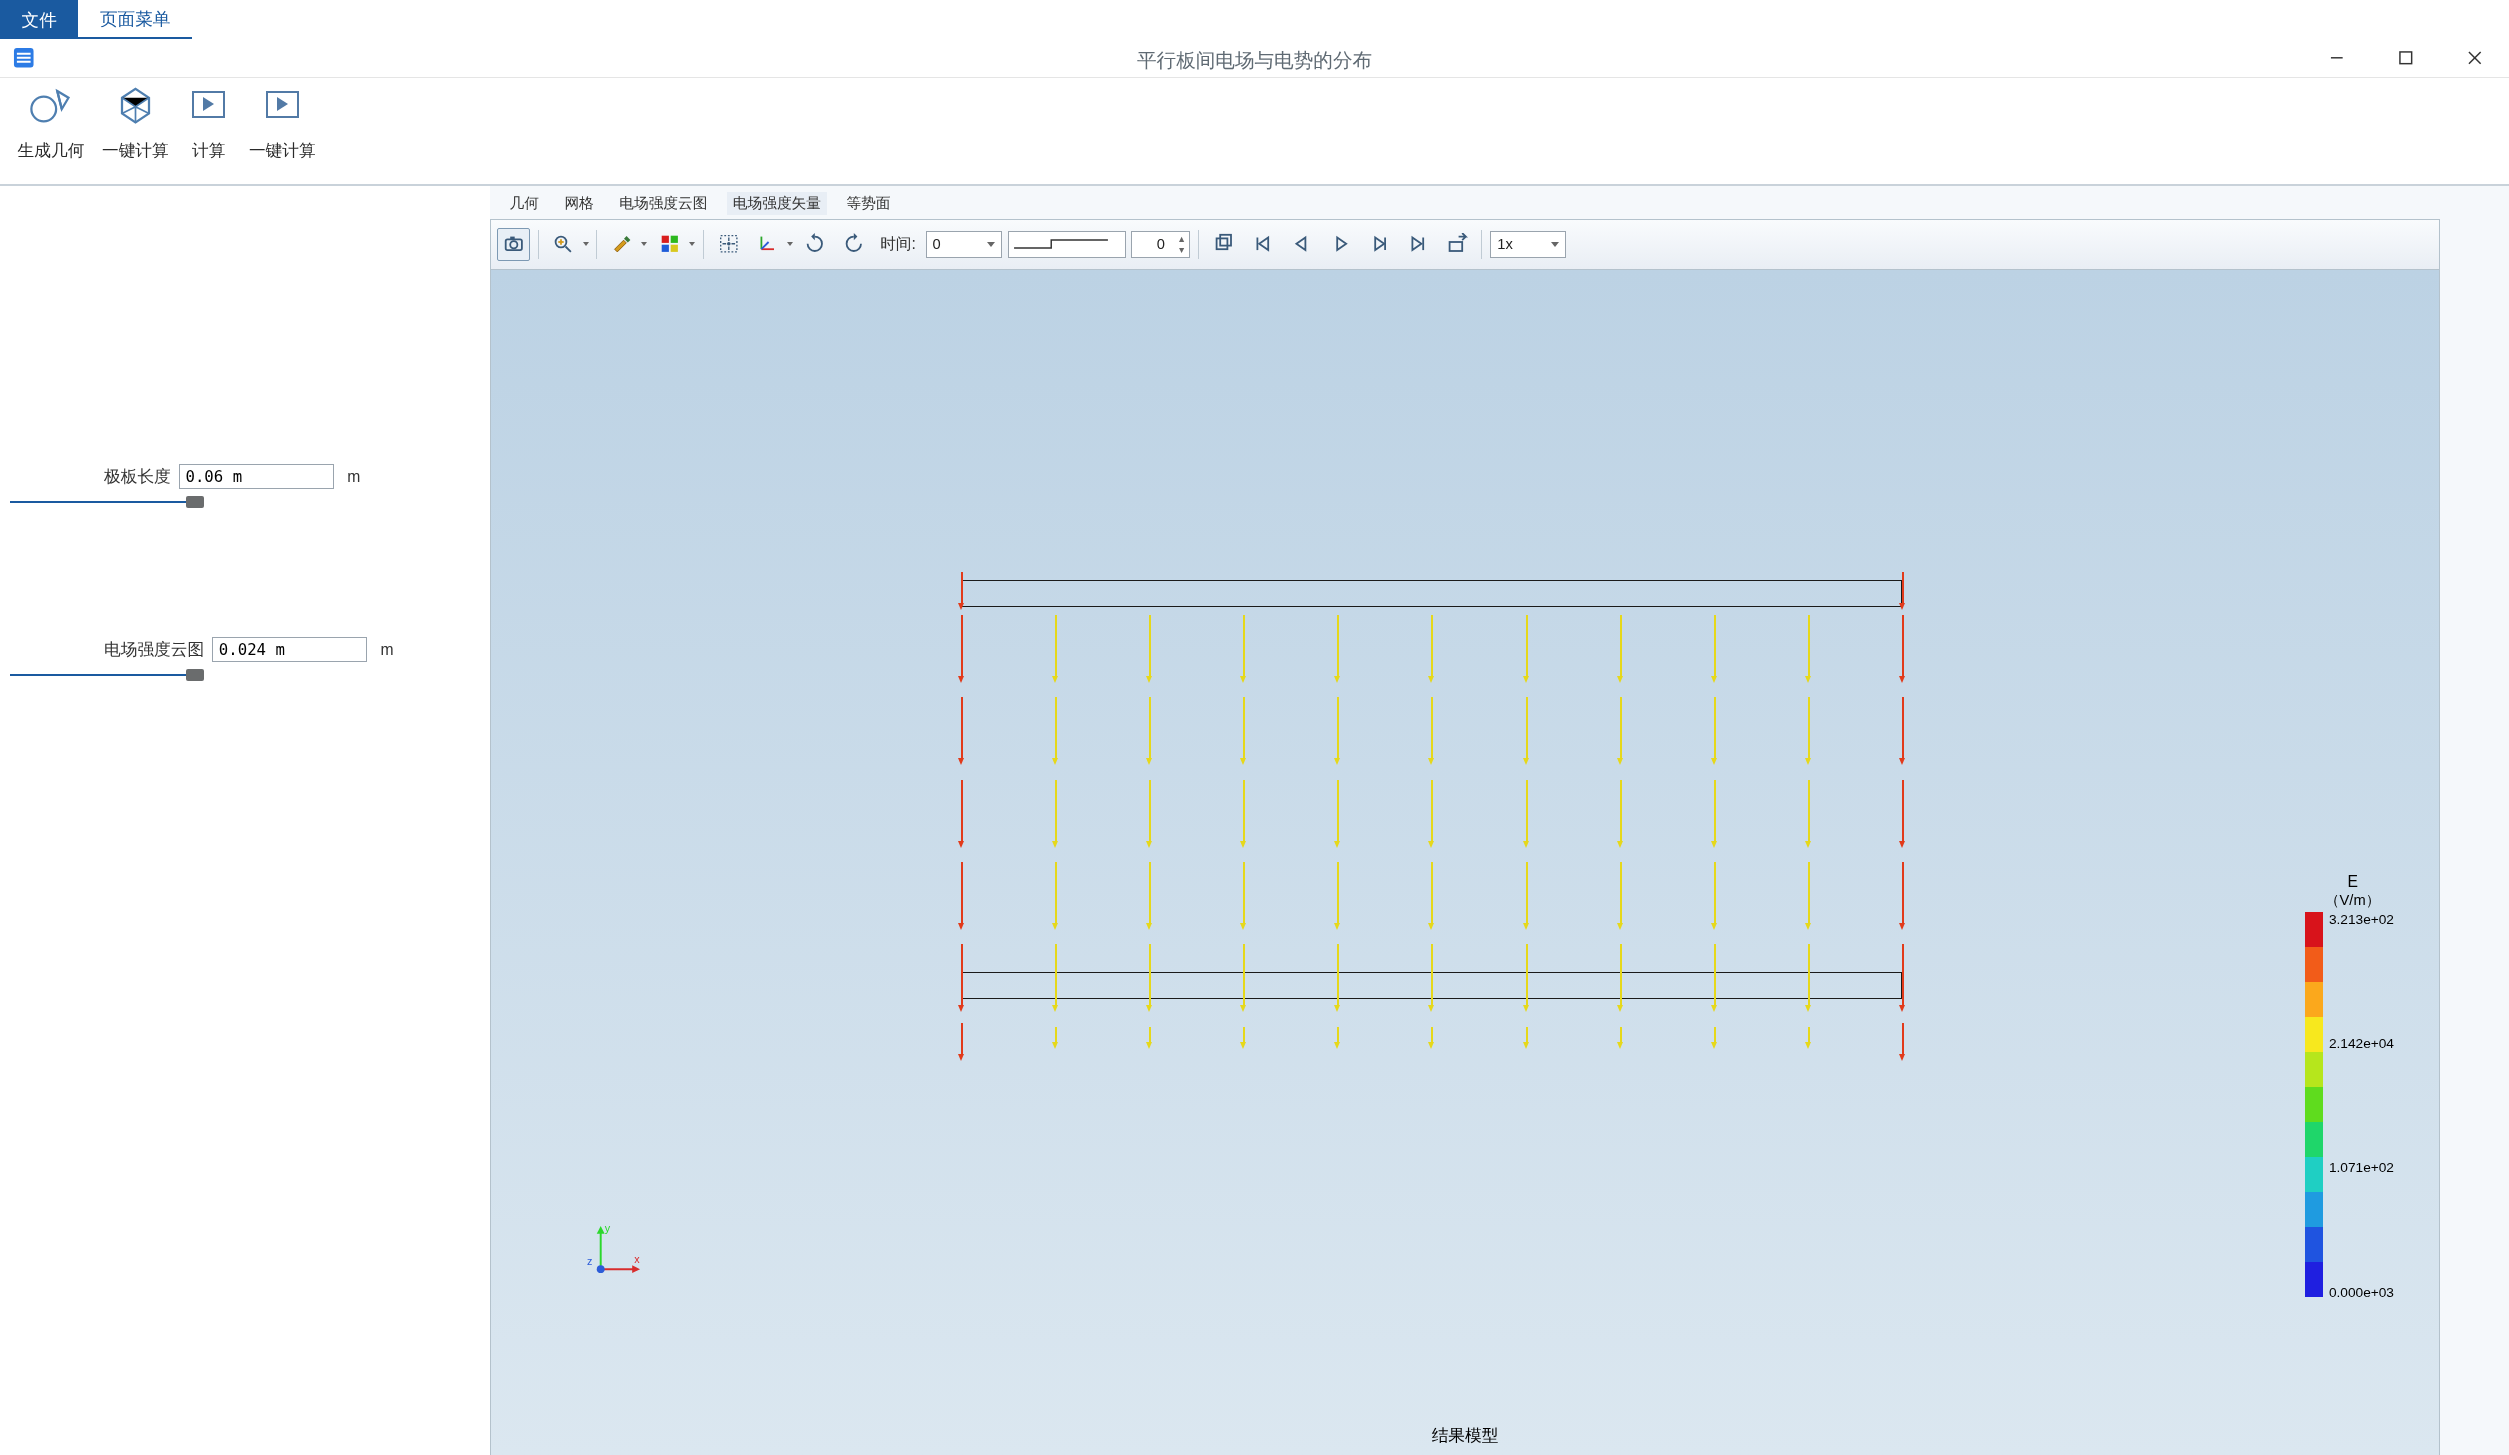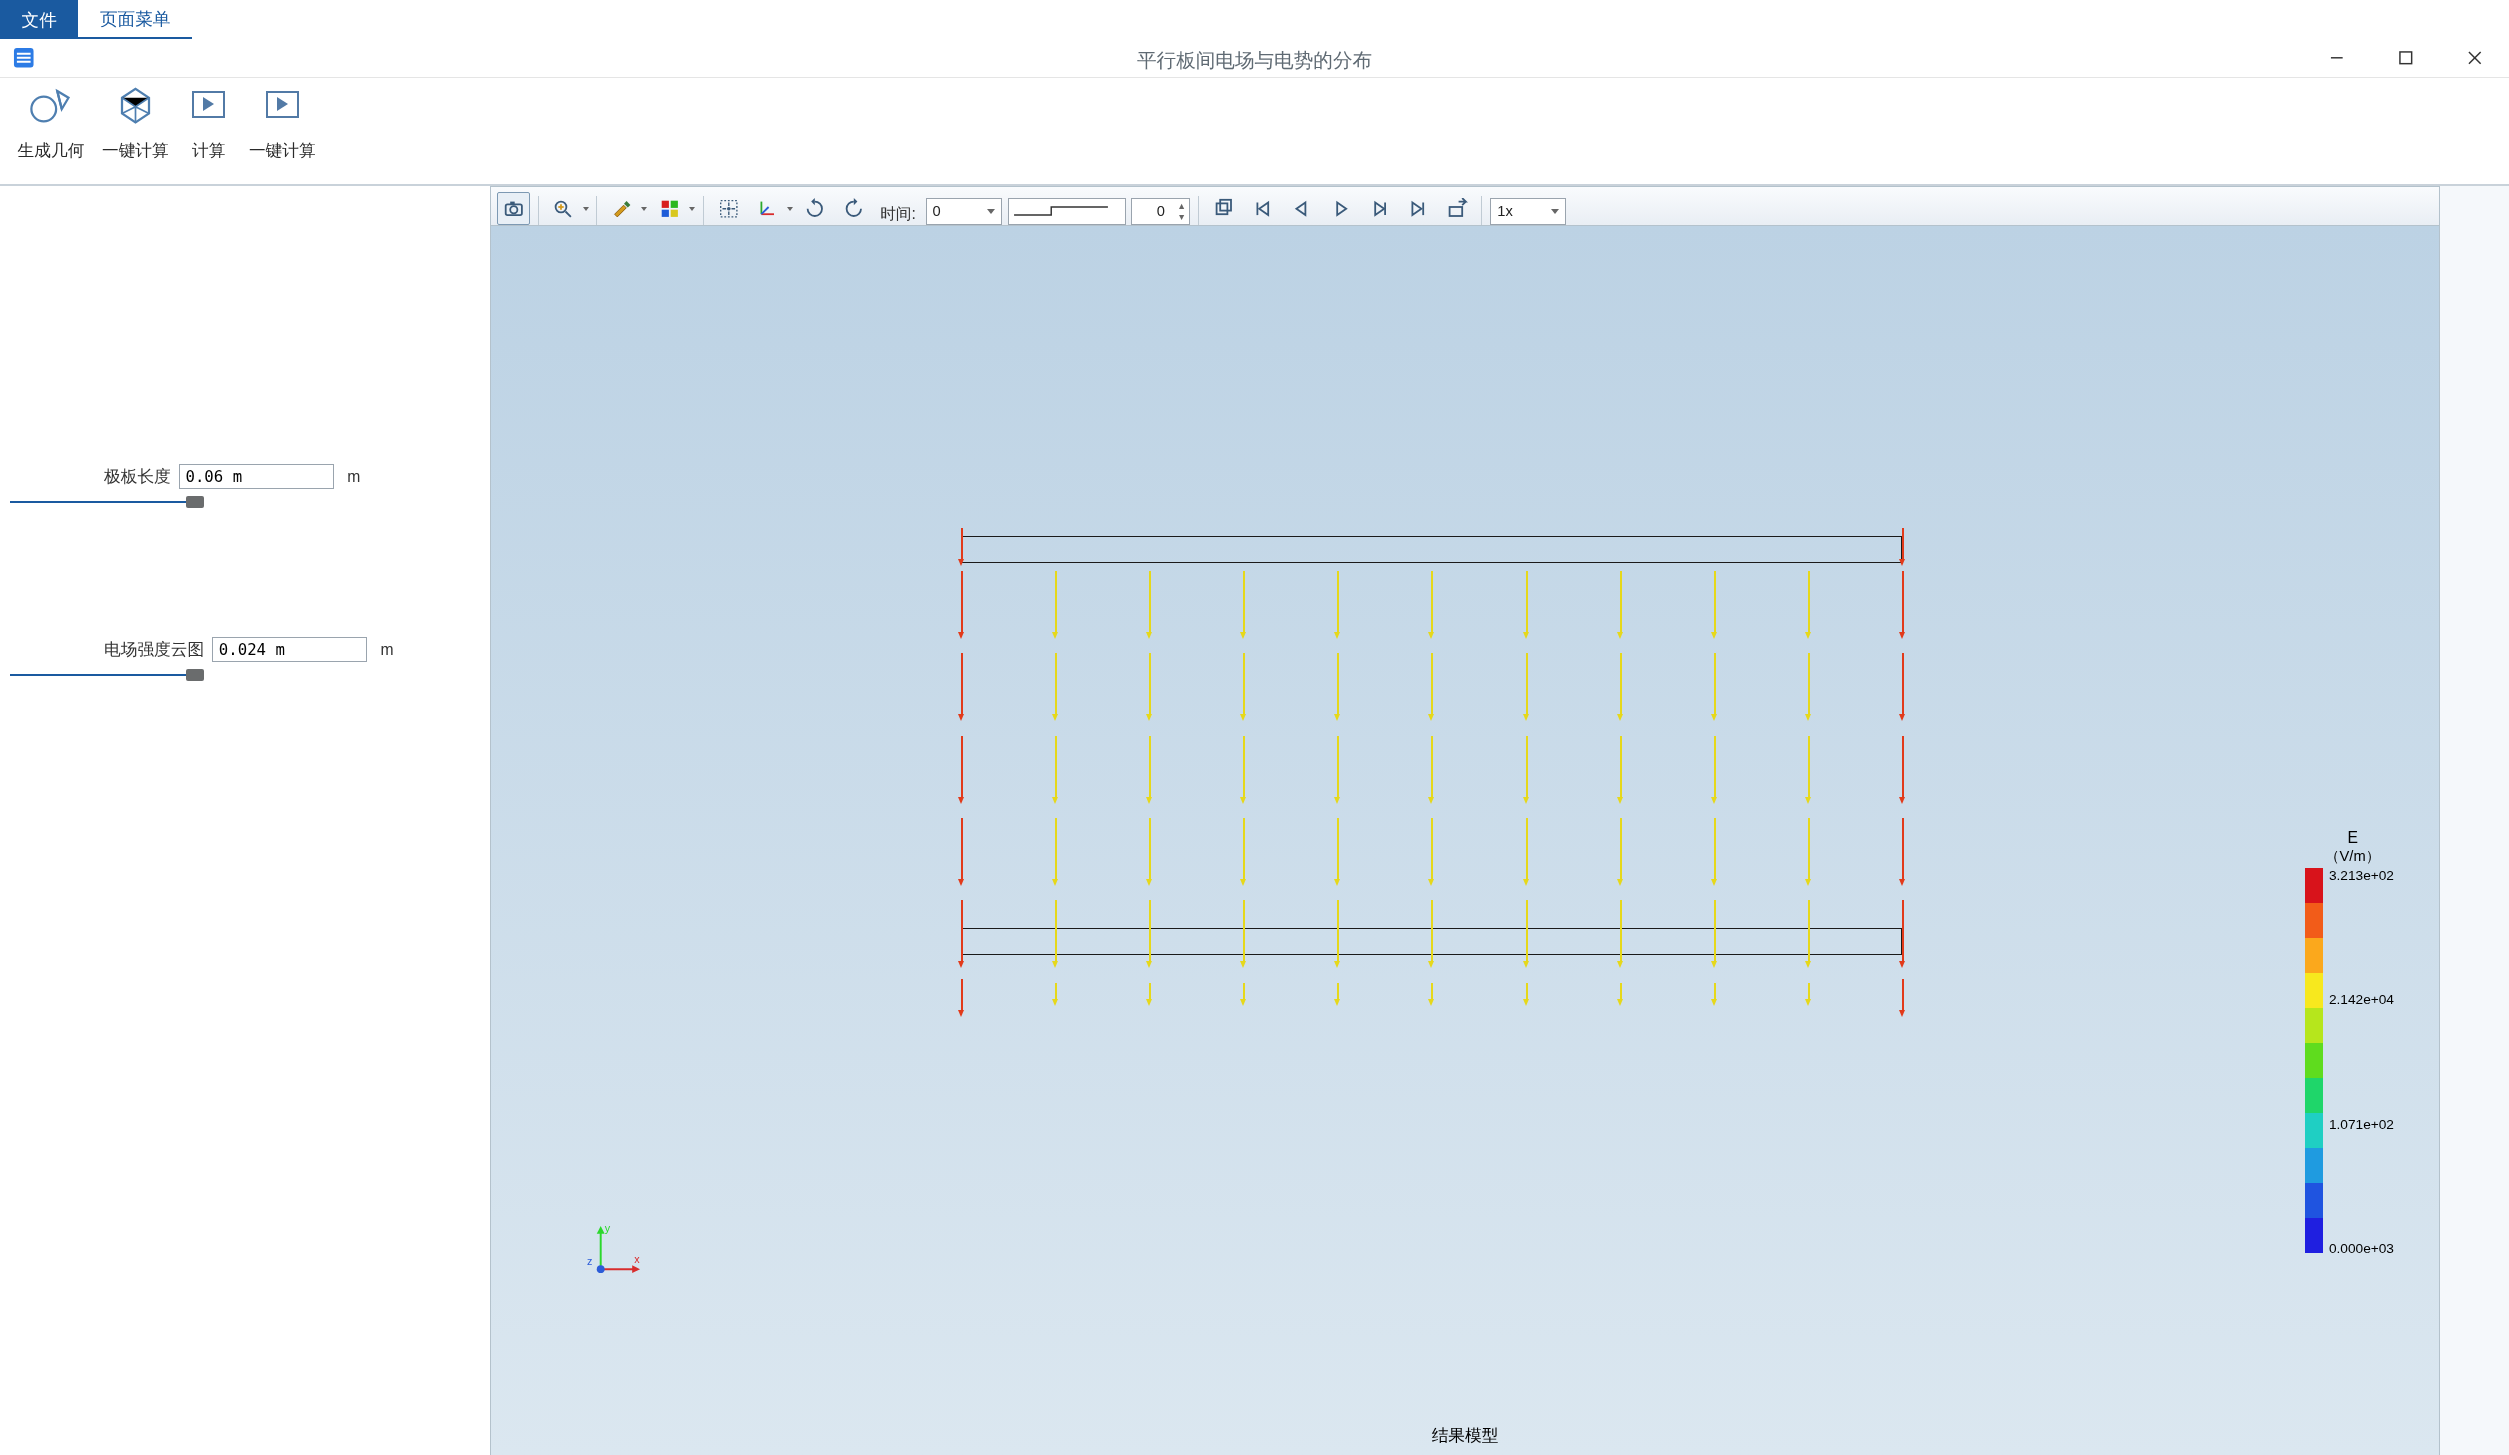--- a/index.html
+++ b/index.html
@@ -39,21 +39,21 @@
 .param-slider { margin-top: 5.9px; position: relative; height: 13.7px; width: 294px; margin-left: -94px; }
 .param-slider .track { position: absolute; top: 5.9px; left: 0; right: 0; height: 2px; background: transparent; }
 .param-slider .track .fill { position: absolute; left: 0; top: 0; height: 2px; background: #1a5aa0; }
 .param-slider .thumb { position: absolute; width: 17.6px; height: 11.8px; top: 1px; background: #6a6c6d; border-radius: 2px; }
 
 
 #canvas-panel { flex: 1; display: flex; flex-direction: column; padding: 0 69px 0 0; }
 #view-tabs { display: flex; gap: 13.7px; padding: 5.9px 3.9px 3.9px 13.7px; font-size: 14.7px; }
 #view-tabs .vtab { padding: 2px 5.9px; color: #333; cursor: pointer; }
 #view-tabs .vtab.active { background: #e8eef5; }
-#toolbar { height: 40px; background: linear-gradient(#f9fbfd,#e9eef4); border: 1px solid #b4c2cc; display: flex; align-items: flex-end; padding: 0 5.9px; gap: 5.9px; }
+#toolbar { height: 51px; background: linear-gradient(#f9fbfd,#e9eef4); border: 1px solid #b4c2cc; display: flex; align-items: center; padding: 0 5.9px; gap: 5.9px; }
 .tb-btn { width: 33px; height: 33px; border: 1px solid transparent; border-radius: 2px; display: flex; align-items: center; justify-content: center; cursor: pointer; position: relative; }
 .tb-btn svg { width: 21.6px; height: 21.6px; }
 .tb-sep { width: 1px; height: 29px; background: #c0cbd4; margin: 0 2px; }
 .tb-label { font-size: 15.7px; color: #333; margin: 0 3.9px; }
 .tb-dropdown { width: 76px; height: 27.4px; border: 1px solid #9aa4ae; background: #fff; display: flex; align-items: center; justify-content: space-between; padding: 0 5.9px; font-size: 14.7px; cursor: pointer; }
 .tb-dropdown .dd-arrow { width: 0; height: 0; border-left:4.9px solid transparent; border-right:4.9px solid transparent; border-top:5.9px solid #666; }
 .tb-step { width: 118px; height: 27.4px; border: 1px solid #9aa4ae; background: #fff; position: relative; }
 .tb-step svg { position: absolute; left: 3.9px; top: 50%; transform: translateY(-50%); width: 98px; height: 13.7px; }
 .tb-spin { width: 59px; height: 27.4px; border: 1px solid #9aa4ae; background: #fff; display: flex; align-items: center; justify-content: center; font-size: 14.7px; position: relative; }
 .tb-spin .sp-arrows { position: absolute; right: 2px; top: 2px; bottom: 2px; width: 11.8px; display:flex; flex-direction:column; }
@@ -193,20 +193,27 @@
           <div class="track">
               <div class="fill" style="width:60%"></div>
             </div>
           <div class="thumb" style="left:60%"></div>
         </div>
       </div>
     </div>
 
     <div id="canvas-panel">
 
+      <div id="view-tabs">
+        <div class="vtab">几何</div>
+        <div class="vtab">网格</div>
+        <div class="vtab">电场强度云图</div>
+        <div class="vtab active">电场强度矢量</div>
+        <div class="vtab">等势面</div>
+      </div>
 
       <div id="toolbar">
         <div class="tb-btn" style="border:1px solid #7d99b3;background:#e8eff6;">
             <svg viewBox="0 0 24 24">
               <rect x="3" y="7" width="18" height="12" rx="2" fill="none" stroke="#3a5a7a" stroke-width="2"></rect>
               <circle cx="12" cy="13" r="4" fill="none" stroke="#3a5a7a" stroke-width="2"></circle>
               <rect x="8" y="4" width="5" height="3" fill="#3a5a7a"></rect>
             </svg>
           </div>
         <div class="tb-sep"></div>

